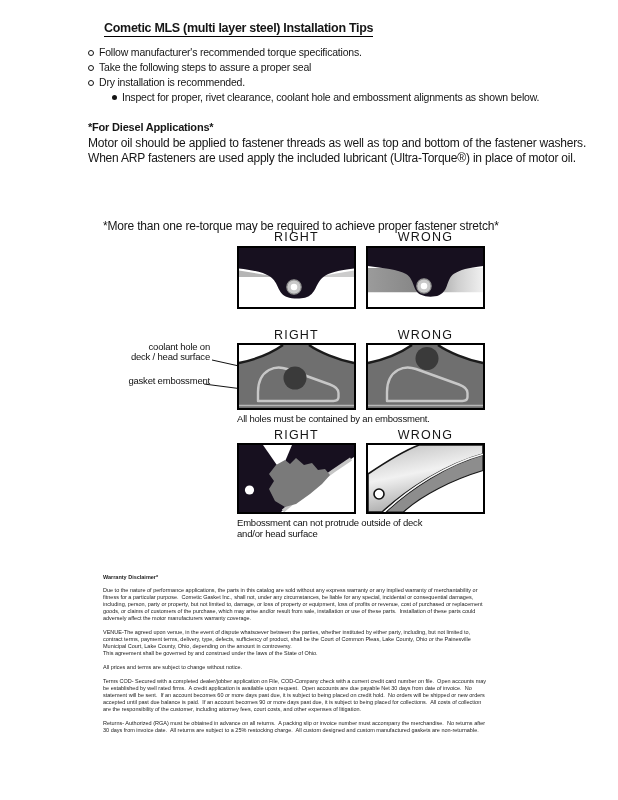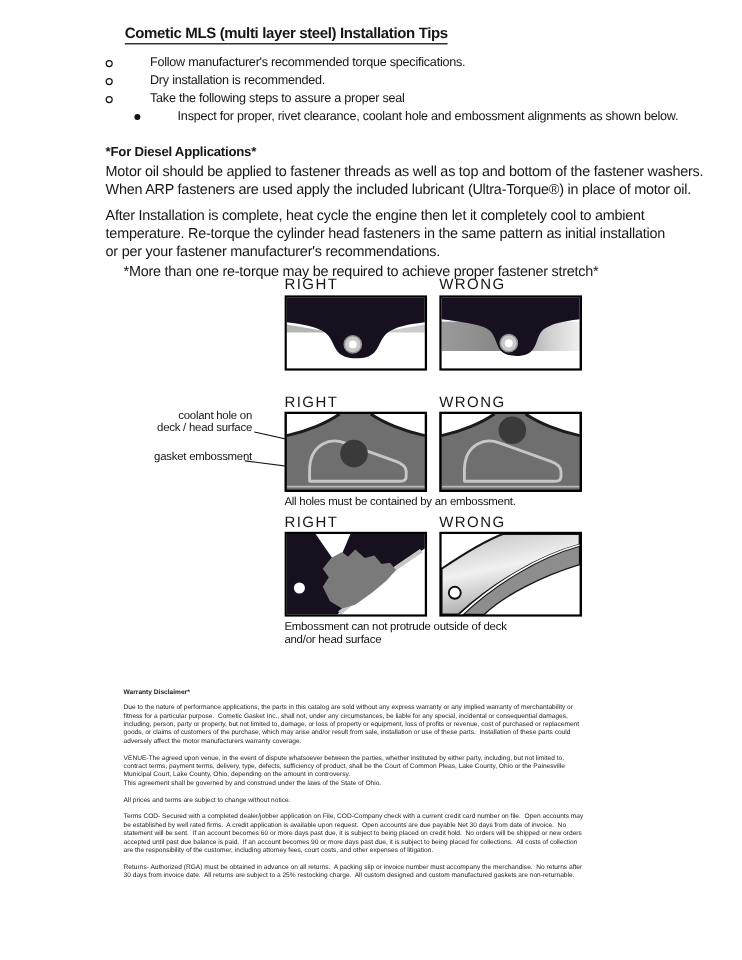--- a/index.html
+++ b/index.html
@@ -7,28 +7,28 @@
     position:relative; width:618px; height:739px; background:#ffffff;
     font-family:"Liberation Sans","DejaVu Sans",sans-serif; color:#161616;
     overflow:hidden;
   }
   .abs { position:absolute; }
   .page-title {
     left:104px; top:21px; font-size:12.5px; font-weight:bold; letter-spacing:-0.3px;
     border-bottom:1.5px solid #000; padding-bottom:1px; white-space:nowrap;
   }
   .bullets { left:88px; top:45px; font-size:10.5px; letter-spacing:-0.2px; }
-  .brow { display:flex; height:15px; line-height:15px; white-space:nowrap;gap:26px; }
+  .brow { display:flex; height:15px; line-height:15px; white-space:nowrap; }
   .brow.indent { margin-left:24px; }
   .mark { flex:0 0 auto; width:4px; height:4px; border-radius:50%; margin:5px 5px 0 0; }
   .mark.open { border:1px solid #141414; }
   .mark.fill { width:5px; height:5px; background:#141414; margin-top:4.5px; }
   .sec-heading { left:88px; top:121px; font-size:11px; font-weight:bold; letter-spacing:-0.2px; }
   .para { left:88px; font-size:12px; line-height:15.2px; letter-spacing:-0.2px; white-space:pre-line; }
-  .dlabel { width:119px; text-align:left; font-size:12.5px; letter-spacing:1.2px; white-space:nowrap; }
+  .dlabel { width:119px; text-align:center; font-size:12.5px; letter-spacing:1.2px; white-space:nowrap; }
   .dbox svg { display:block; }
   .caption { left:237px; font-size:9.5px; letter-spacing:-0.2px; line-height:11px; white-space:pre-line; color:#111; }
   .ann { width:120px; text-align:right; font-size:9.5px; letter-spacing:-0.2px; line-height:10px; white-space:pre-line; color:#111; }
   .legal { left:103px; top:574px; font-size:5.5px; line-height:7.1px; color:#222; }
   .legal > div { white-space:pre; margin-bottom:6.5px; }
   .legal .lg-head { font-weight:bold; margin-bottom:6px; }
   .cg { left:388px; top:760px; font-size:12.5px; letter-spacing:0.3px; color:#8b5cf6; }
 </style>
 </head>
 <body>
@@ -37,38 +37,35 @@
 
   <div class="abs page-title">Cometic MLS (multi layer steel) Installation Tips</div>
 
   <div class="abs bullets">
     <div class="brow">
       <span class="mark open"></span>
       <span>Follow manufacturer's recommended torque specifications.</span>
     </div>
     <div class="brow">
       <span class="mark open"></span>
-      <span>Dry installation is recommended.</span>
+      <span>Take the following steps to assure a proper seal</span>
     </div>
     <div class="brow">
       <span class="mark open"></span>
-      <span>Take the following steps to assure a proper seal</span>
+      <span>Dry installation is recommended.</span>
     </div>
     <div class="brow indent">
       <span class="mark fill"></span>
       <span>Inspect for proper, rivet clearance, coolant hole and embossment alignments as shown below.</span>
     </div>
   </div>
 
   <div class="abs sec-heading">*For Diesel Applications*</div>
   <div class="abs para" style="top:136px;">Motor oil should be applied to fastener threads as well as top and bottom of the fastener washers.
 When ARP fasteners are used apply the included lubricant (Ultra-Torque®) in place of motor oil.</div>
-  <div class="abs para" style="top:172px;">After Installation is complete, heat cycle the engine then let it completely cool to ambient
-temperature. Re-torque the cylinder head fasteners in the same pattern as initial installation
-or per your fastener manufacturer's recommendations.</div>
   <div class="abs para" style="top:219px;margin-left:15px;">*More than one re-torque may be required to achieve proper fastener stretch*</div>
 
   <div class="abs dlabel" style="left:237px; top:230px;">RIGHT</div>
   <div class="abs dlabel" style="left:366px; top:230px;">WRONG</div>
 
   <div class="abs dbox" style="left:237px; top:246px;">
     <svg width="119" height="63" viewBox="0 0 119 63">
       <rect x="0" y="0" width="119" height="63" fill="#ffffff"></rect>
       <polygon points="2,24.5 41,31 2,31" fill="#b5b5b5"></polygon>
       <polygon points="117,24.5 78,31 117,31" fill="#cccccc"></polygon>

